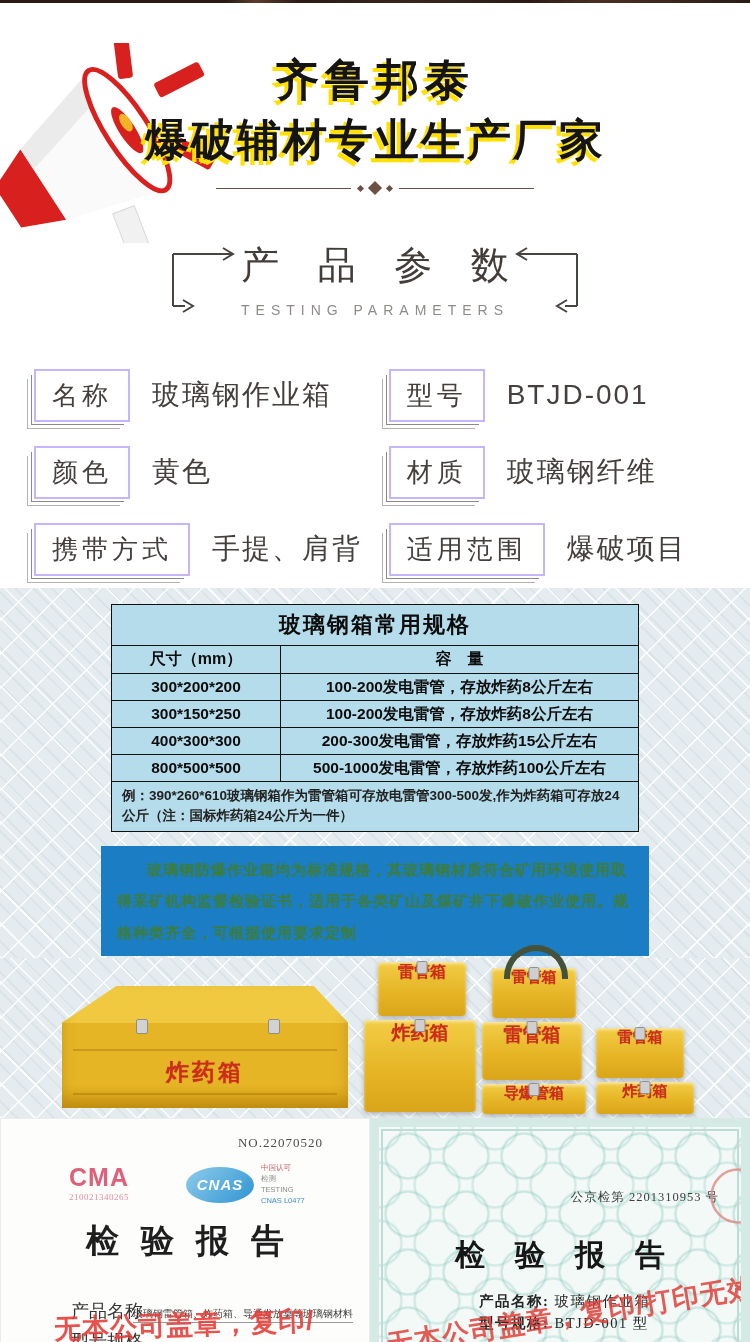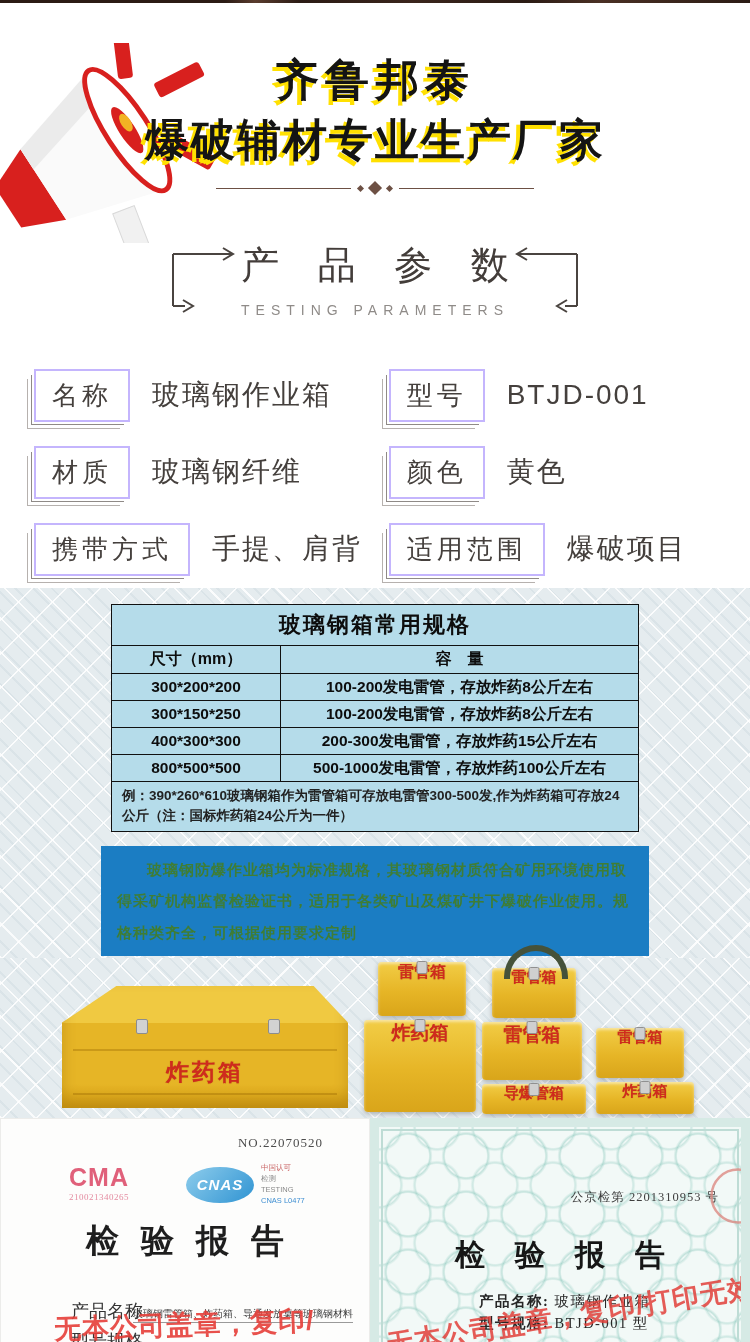--- a/index.html
+++ b/index.html
@@ -176,26 +176,26 @@
   <section class="params">
     <div class="pitem">
       <span class="pbox">名称</span>
       <span class="pval">玻璃钢作业箱</span>
     </div>
     <div class="pitem">
       <span class="pbox">型号</span>
       <span class="pval">BTJD-001</span>
     </div>
     <div class="pitem">
+      <span class="pbox">颜色</span>
+      <span class="pval">黄色</span>
+    </div>
+    <div class="pitem">
       <span class="pbox">材质</span>
       <span class="pval">玻璃钢纤维</span>
-    </div>
-    <div class="pitem">
-      <span class="pbox">颜色</span>
-      <span class="pval">黄色</span>
     </div>
     <div class="pitem">
       <span class="pbox">携带方式</span>
       <span class="pval">手提、肩背</span>
     </div>
     <div class="pitem">
       <span class="pbox">适用范围</span>
       <span class="pval">爆破项目</span>
     </div>
   </section>

